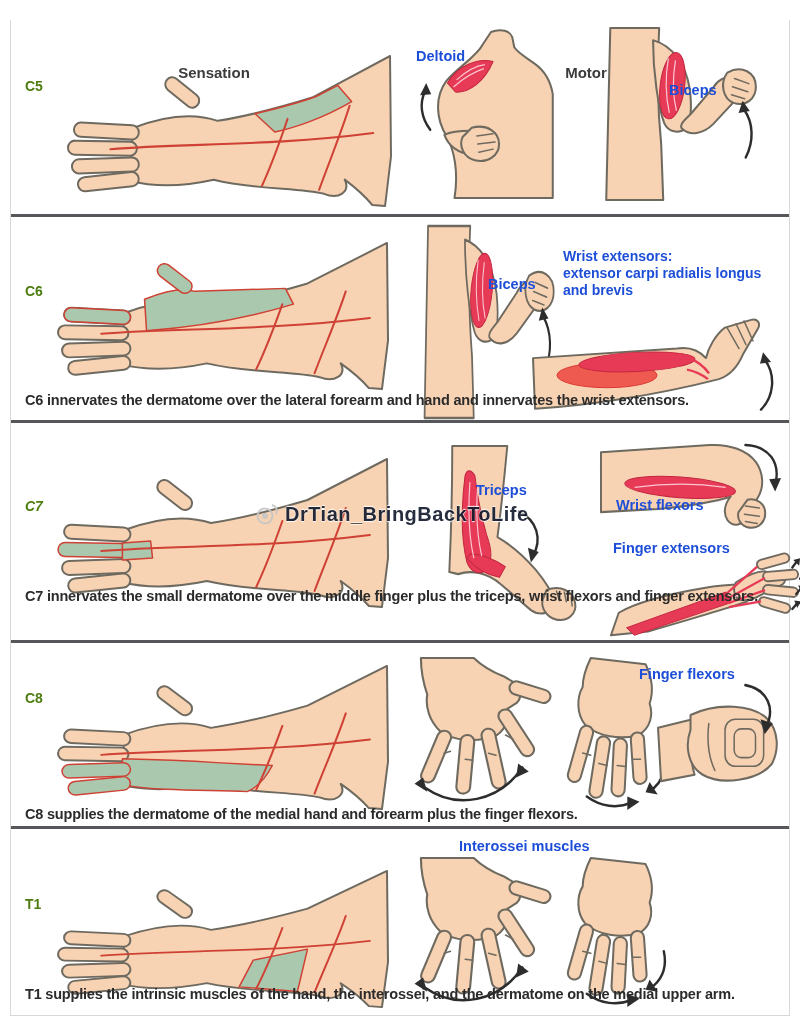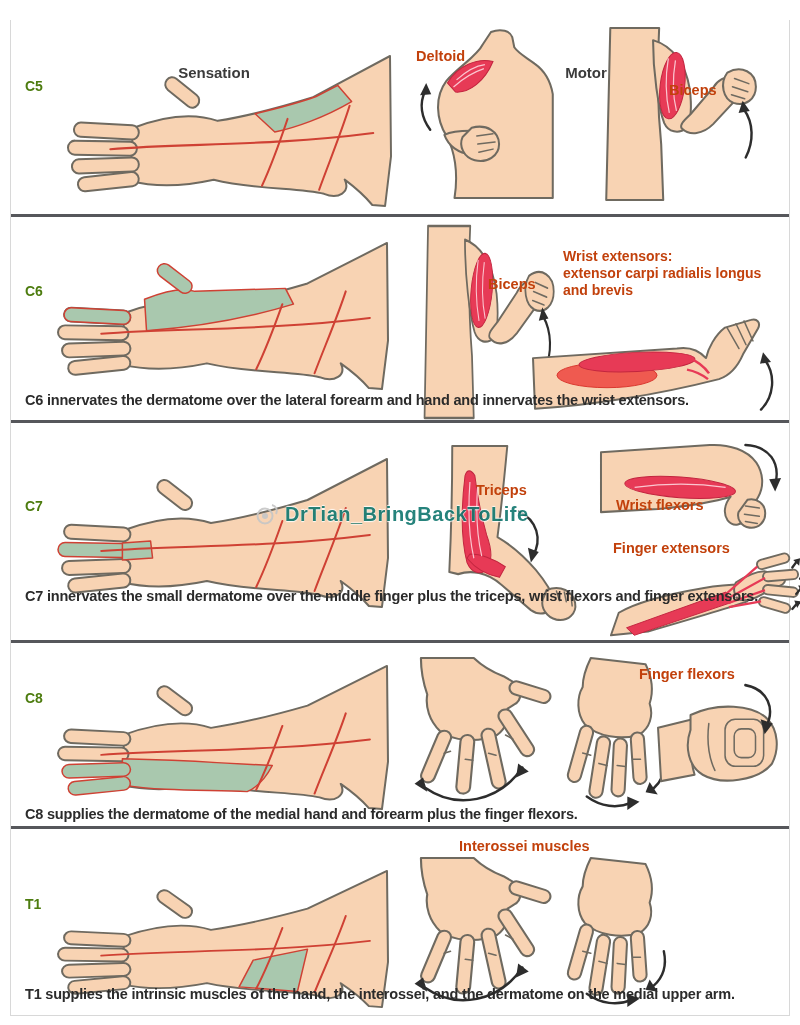--- a/index.html
+++ b/index.html
@@ -1,26 +1,26 @@
 <!DOCTYPE html>
 <html><head>
 <meta charset="utf-8">
 <style>
   html,body{margin:0;padding:0;background:#fff;font-family:"Liberation Sans",sans-serif;}
   .canvas{position:relative;width:800px;height:1025px;background:#fff;overflow:hidden;}
   .sheet{position:absolute;left:10px;top:20px;width:778px;height:995px;background:#fff;
          border-left:1px solid #d8d8d8;border-right:1px solid #d8d8d8;border-bottom:1px solid #d8d8d8;}
   .hdr{position:absolute;width:180px;text-align:center;font-size:15px;font-weight:bold;color:#3b3b3b;margin-top:44px;}
   .lvl{position:absolute;font-size:14px;font-weight:bold;color:#4d7c0f;}
-  .lbl{position:absolute;font-size:14.5px;font-weight:bold;color:#c2410c;line-height:17px;white-space:pre-line;}
+  .lbl{position:absolute;font-size:14.5px;font-weight:bold;color:#1d4ed8;line-height:17px;white-space:pre-line;}
   .cap{position:absolute;left:14px;font-size:14.5px;font-weight:bold;color:#2b2b2b;white-space:nowrap;letter-spacing:-0.2px;}
   .sep{position:absolute;left:0;right:0;height:3px;background:#56575b;}
   .fig{position:absolute;overflow:visible;}
   .wm{position:absolute;display:flex;align-items:center;gap:5px;opacity:.9;z-index:5;}
-  .wm-text{font-size:20px;font-weight:bold;color:#0f766e;letter-spacing:.5px;
+  .wm-text{font-size:20px;font-weight:bold;color:#0f172a;letter-spacing:.5px;
            text-shadow:0 1px 1px #ffffff,0 -1px 1px #ffffff;}
   
   .sk{fill:#f8d3b3;stroke:#6f6a60;stroke-width:2;stroke-linejoin:round;stroke-linecap:round;}
   .mu{fill:#e73a56;stroke:#c2253f;stroke-width:1;}
   .mu2{fill:#ef5a50;stroke:#d8372e;stroke-width:1;}
   .ms{stroke:#fbc6d0;stroke-width:1.2;fill:none;}
   .rl{stroke:#cf4134;stroke-width:2;fill:none;stroke-linecap:round;}
   .gr{fill:#a9c8ae;stroke:#cf4134;stroke-width:1.5;stroke-linejoin:round;}
   .ar{stroke:#2d2d2d;stroke-width:2.4;fill:none;stroke-linecap:round;}
   .ah{fill:#2d2d2d;}
@@ -115,21 +115,21 @@
     <ellipse class="mu2" cx="78" cy="60" rx="50" ry="13"></ellipse>
     <ellipse class="mu" cx="108" cy="46" rx="58" ry="10" transform="rotate(-3 108 46)"></ellipse>
     <path d="M160,42 C170,46 176,52 180,58 M158,54 C168,56 174,60 179,64" stroke="#e73a56" stroke-width="2.5" fill="none"></path>
     <path class="ar" d="M232,96 C245,82 247,60 236,44"></path>
     <polygon class="ah" points="231,48 234,36 242,46"></polygon>
   </svg>
 
   <div class="cap" style="top:372px;">C6 innervates the dermatome over the lateral forearm and hand and innervates the wrist extensors.</div>
   <div class="sep" style="top:400px;"></div>
 
-  <div class="lvl" style="left:14px;top:478px;">C7</div>
+  <div class="lvl" style="left:14px;top:478px;font-style:italic;">C7</div>
 
   <svg class="fig" style="left:45px;top:438px;" width="332" height="150" viewBox="0 0 330 150" preserveAspectRatio="none">
     <path class="sk" d="M329,1 L250,42 C210,54 180,61 154,65 C130,57 100,60 68,72 L65,124 C92,131 122,129 150,123 C192,133 237,131 262,137 C277,143 289,135 283,123 C294,131 305,141 311,148 L324,149 L330,100 Z"></path>
     <rect class="sk" x="98" y="30" width="40" height="14" rx="7" transform="rotate(38 118 37)"></rect>
     <rect class="sk" x="8" y="68" width="66" height="14" rx="7" transform="rotate(3 40 75)"></rect>
     <rect class="sk" x="6" y="102" width="68" height="14" rx="7" transform="rotate(-2 40 109)"></rect>
     <rect class="sk" x="12" y="118" width="62" height="14" rx="7" transform="rotate(-6 43 125)"></rect>
     <rect class="gr" x="2" y="85" width="70" height="14" rx="7" transform="rotate(1 37 92)"></rect>
     <path class="gr" d="M66,85 L94,83 L96,100 L66,102 Z"></path>
     <path class="rl" d="M45,93 C120,87 210,90 312,77"></path>

